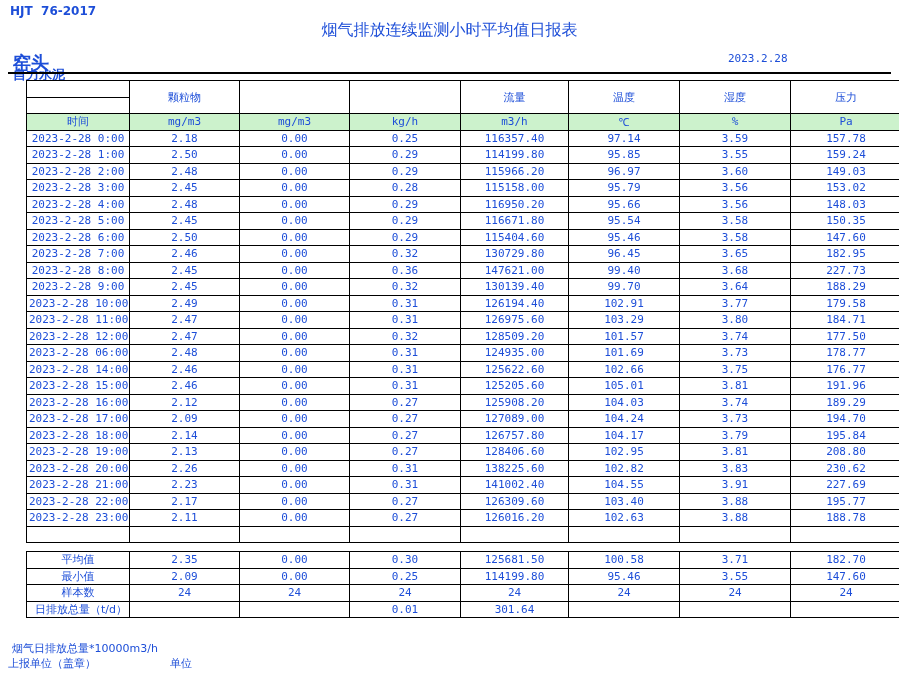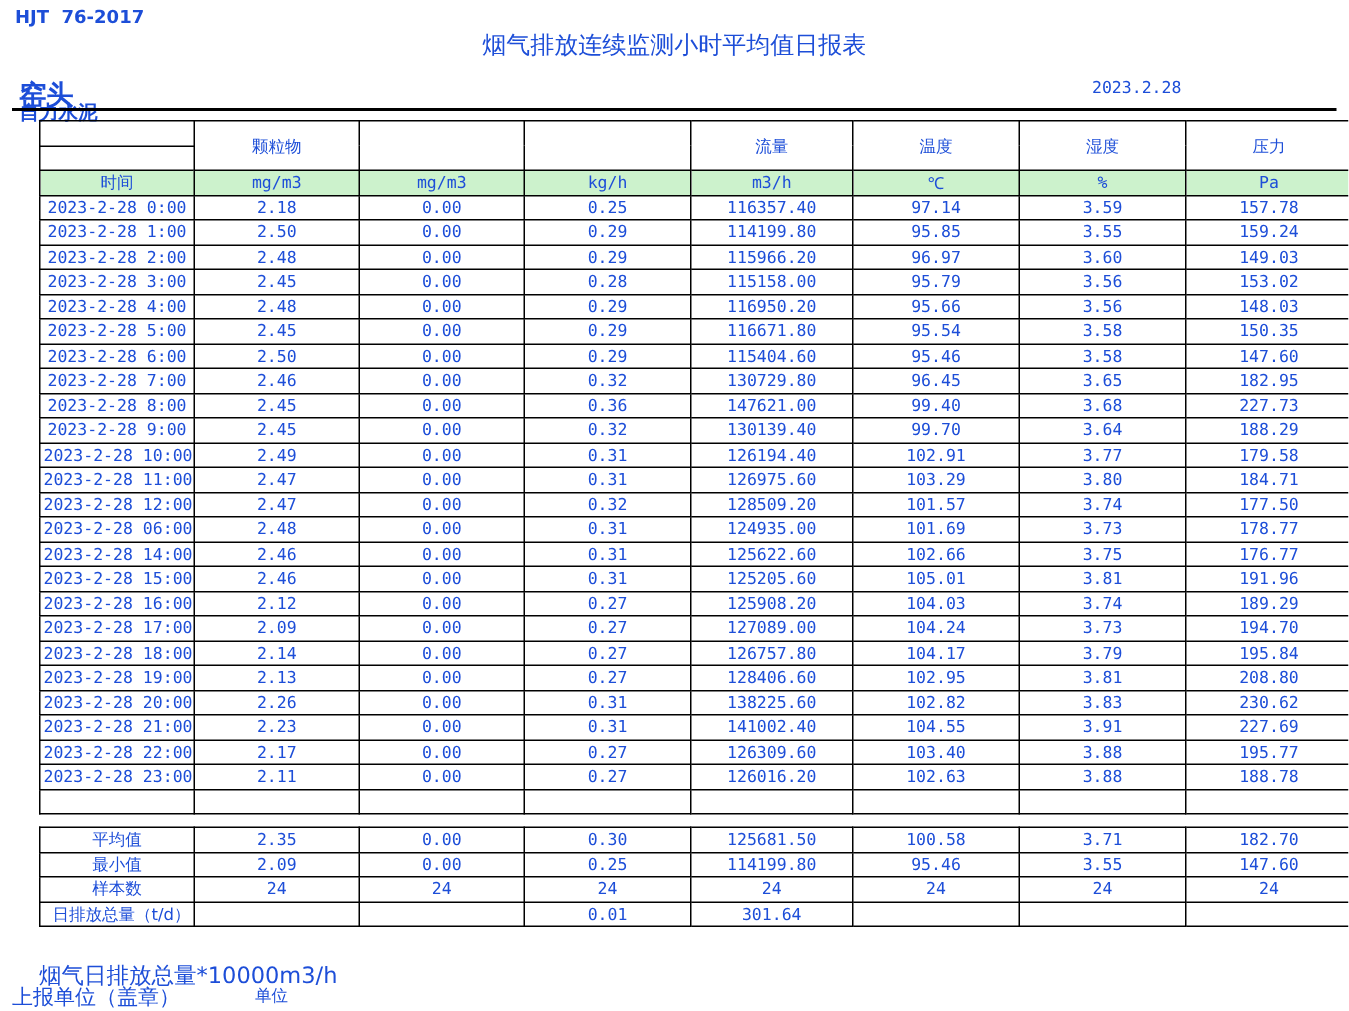--- a/index.html
+++ b/index.html
@@ -17,22 +17,22 @@
   table.main { border-collapse:collapse; margin-left:26px; width:875px; table-layout:fixed; }
   table.summary { margin-top:8px; }
   td {
     border:1px solid #000; text-align:center; padding:0 2px; height:15.5px;
     font-family:"DejaVu Sans Mono", monospace; font-size:11px;
     white-space:nowrap; overflow:hidden;
   }
   td.cjk { font-family:"DejaVu Sans", sans-serif; }
   tr.unitrow td { background:var(--green, #ccf2cc); }
   td.left { text-align:right; padding-left:4px; }
-  .footer-note { position:absolute; top:641px; left:26px; font-size:15px; }
-  .footer-line { position:absolute; top:656px; left:8px; font-size:14px; }
+  .footer-note { position:absolute; top:641px; left:12px; font-size:11px; }
+  .footer-line { position:absolute; top:656px; left:8px; font-size:11px; }
   .footer-unit { position:absolute; top:656px; left:170px; font-size:11px; }
 </style>
 </head>
 <body>
 
 <div class="page">
   <div class="doc-code">HJT  76-2017</div>
   <div class="title">烟气排放连续监测小时平均值日报表</div>
   <div class="company">自力水泥</div>
   <div class="station">窑头</div>

